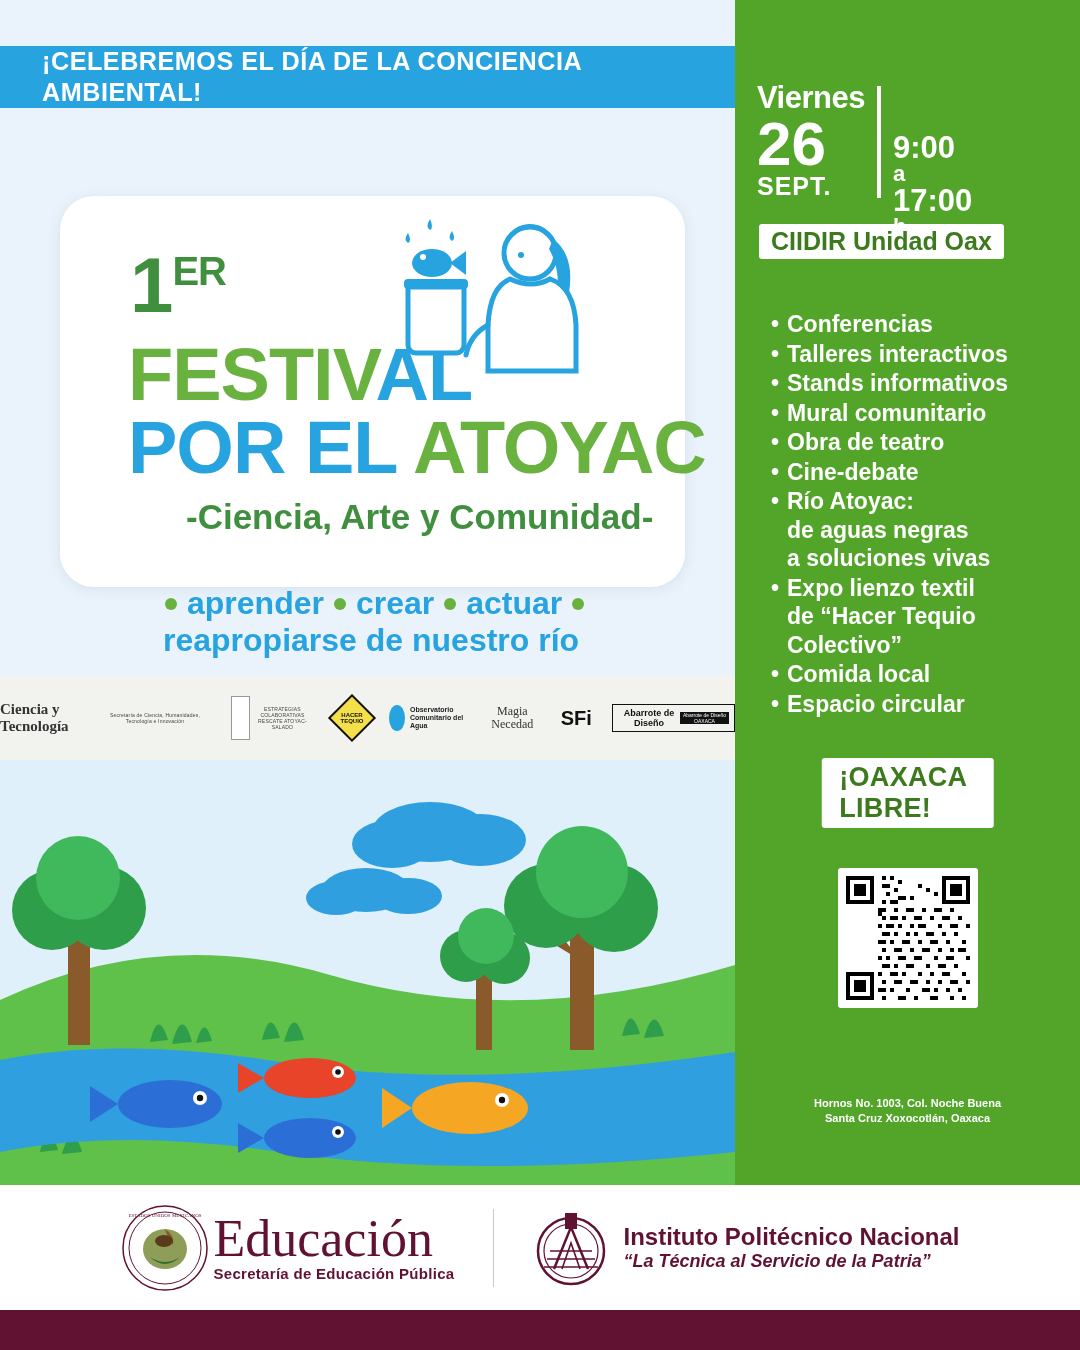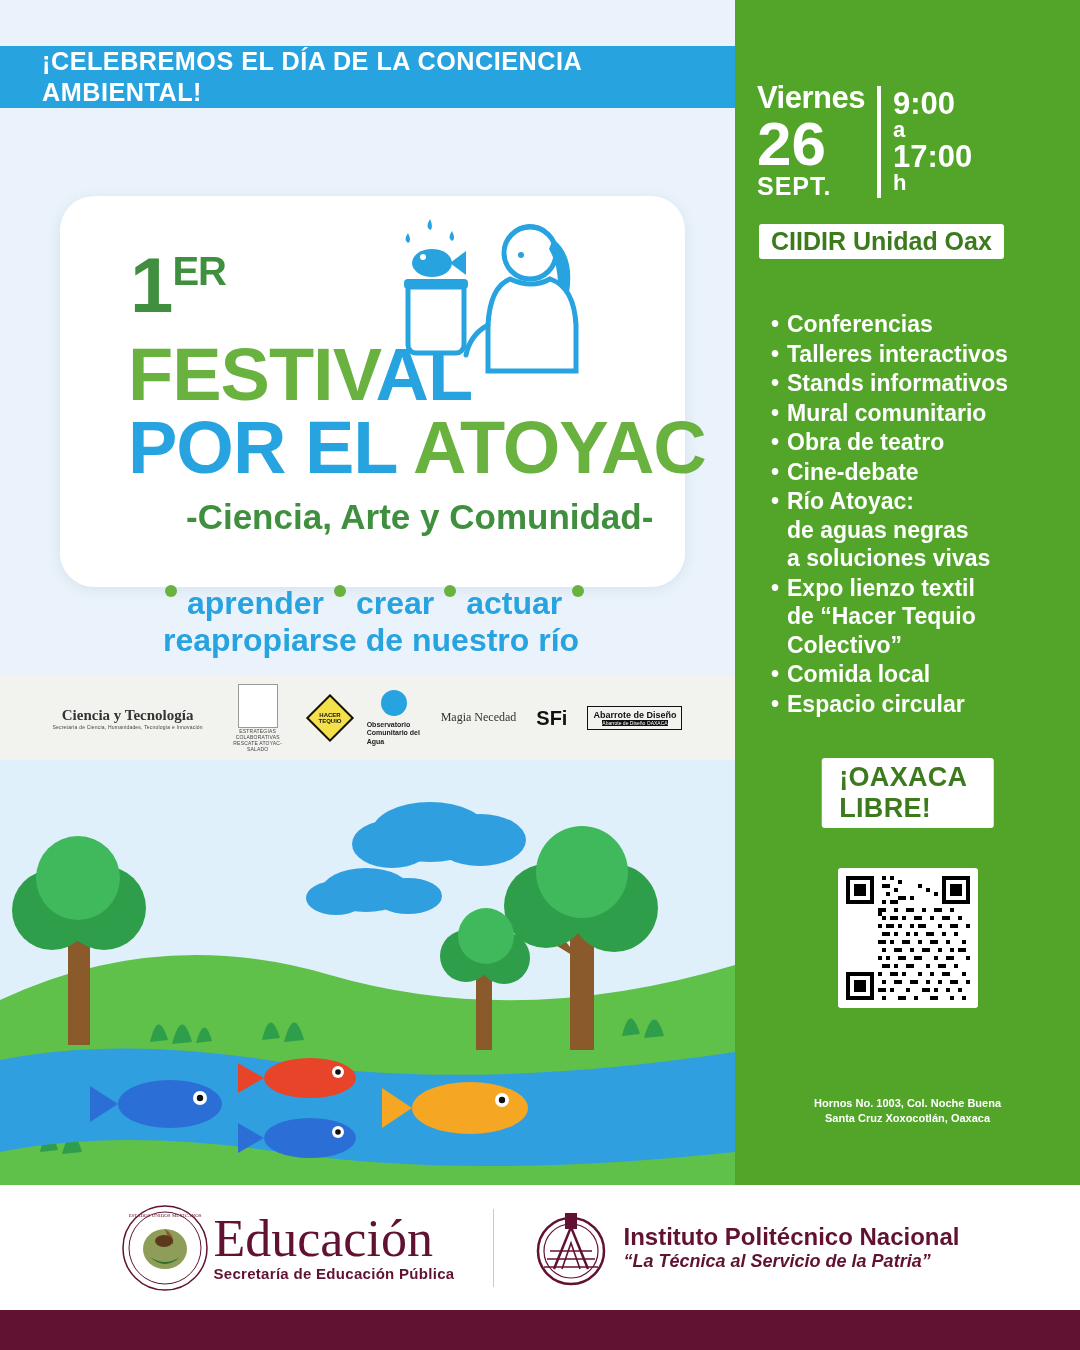--- a/index.html
+++ b/index.html
@@ -52,34 +52,34 @@
   .por .atoyac { color:#6ab23f; }
   .sub {
     position:absolute; left:186px; top:497px; font-size:35px; font-weight:bold;
     color:#3f8f3f;
   }
   
   .illus { position:absolute; left:390px; top:205px; width:220px; height:180px; }
 
   .tagline1 {
     position:absolute; left:165px; top:585px; font-size:32px; font-weight:bold;
-    color:#27a3e0; display:flex; gap:10px;
+    color:#27a3e0; display:flex; align-items:center; gap:10px;
   }
   .dot { width:12px; height:12px; border-radius:50%; background:#6ab23f; display:inline-block; }
   .tagline2 {
     position:absolute; left:163px; top:622px; font-size:32px; font-weight:bold;
     color:#27a3e0;
   }
 
   
   .sponsors {
     position:absolute; left:0; top:676px; width:735px; height:84px;
     background:#f2f2ef; display:flex; align-items:center; justify-content:center; gap:20px;
   }
-  .sp { display:flex; flex-direction:column; align-items:center; justify-content:center; }
+  .sp { display:flex; flex-direction:row; align-items:center; justify-content:center; }
   .sp-title { font-size:15px; font-weight:bold; color:#333; font-family:"Liberation Serif", serif;}
   .sp-sub { font-size:5px; color:#444; letter-spacing:0.2px; text-align:center; }
   .sp-box { width:40px; height:44px; border:1px solid #999; background:#fff; }
   .sp-diamond {
     width:34px; height:34px; background:#f4e04a; border:2px solid #111;
     transform:rotate(45deg); display:flex; align-items:center; justify-content:center;
   }
   .sp-diamond span { transform:rotate(-45deg); font-size:6px; font-weight:bold; color:#111; text-align:center; line-height:1; }
   .sp-circ { width:26px; height:26px; border-radius:50%; background:#27a3e0; }
   .sp-row { display:flex; align-items:center; gap:5px; }
@@ -97,21 +97,21 @@
   .right {
     position:absolute; right:0; top:0; width:345px; height:1185px; background:#53a52a;
     color:#ffffff;
   }
   .date-row { position:absolute; left:22px; top:82px; display:flex; align-items:flex-start; }
   .dcol { line-height:1; }
   .viernes { font-size:31px; font-weight:bold; letter-spacing:-0.5px;}
   .num26 { font-size:62px; font-weight:bold; line-height:0.95; margin-top:2px; }
   .sept { font-size:25px; font-weight:bold; letter-spacing:1px; }
   .vbar { width:4px; background:#ffffff; height:112px; margin:4px 12px 0 12px; }
-  .hcol { line-height:1.0; padding-top:6px;}
+  .hcol { line-height:1.0; padding-top:6px;margin-top:44px;}
   .h1 { font-size:31px; font-weight:bold; }
   .ha { font-size:22px; font-weight:bold; }
   .h2 { font-size:31px; font-weight:bold; }
   .hh { font-size:22px; font-weight:bold; }
 
   .venue {
     position:absolute; left:24px; top:224px; background:#ffffff; color:#3c7a1d;
     font-size:25px; font-weight:bold; padding:3px 12px; border-radius:3px;
   }
 

